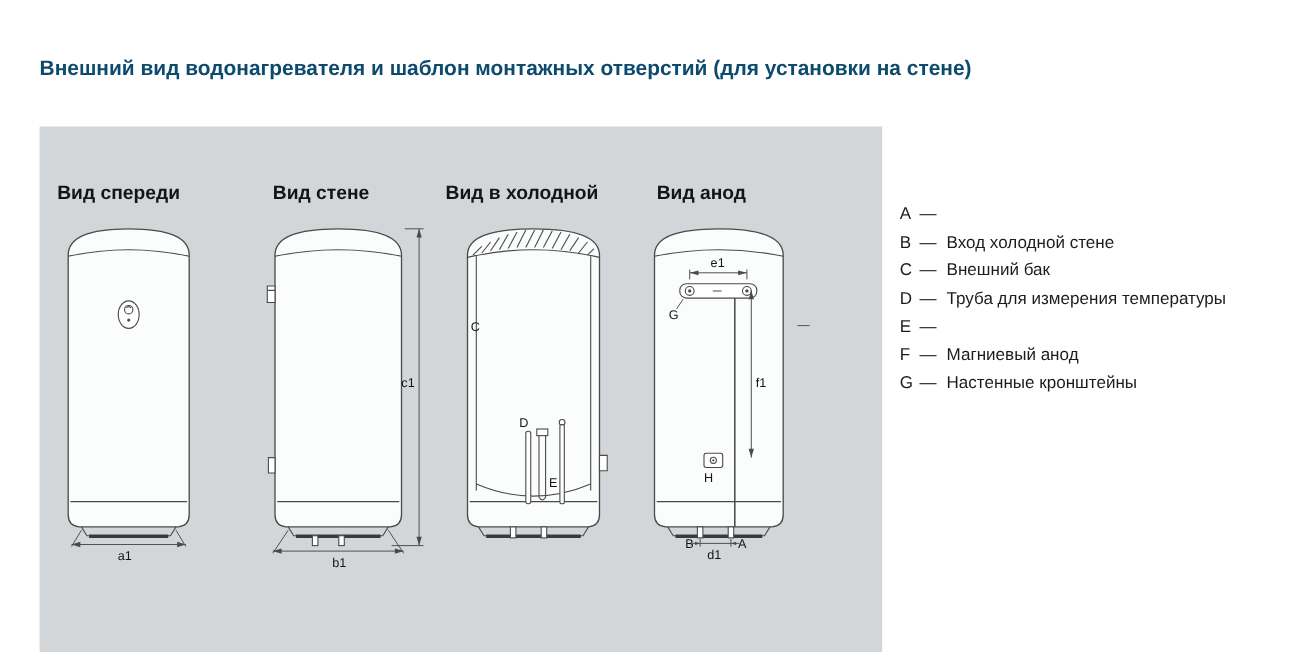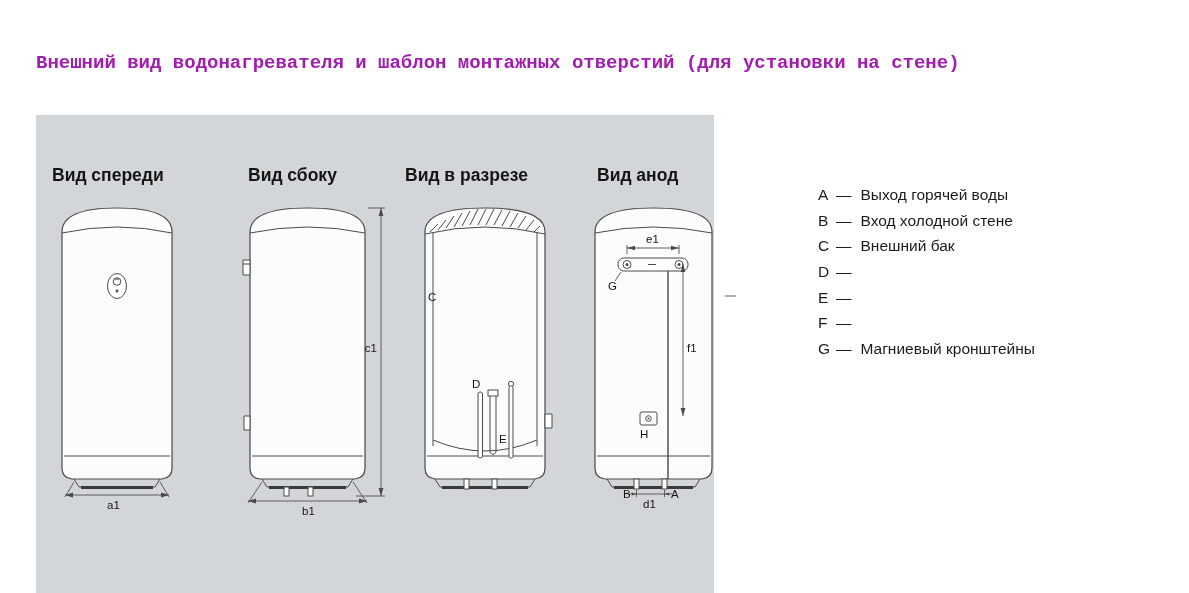--- a/index.html
+++ b/index.html
@@ -1,22 +1,22 @@
 <!DOCTYPE html>
 <html><head>
 <meta charset="utf-8">
 <style>
   * { margin:0; padding:0; box-sizing:border-box; }
   html,body { background:#fff; }
   body { font-family:"Liberation Sans", sans-serif; }
   .screen { position:relative; width:1189px; height:593px; background:#ffffff; overflow:hidden; }
 
-  .page-title { position:absolute; left:36px; top:52px; font-size:19px; font-weight:700; color:#a21caf; white-space:nowrap;font-family:Liberation Mono, monospace; }
-
-  .panel { position:absolute; left:36px; top:115px; width:678px; height:478px; background:#d3d6d8; }
+  .page-title { position:absolute; left:36px; top:52px; font-size:19px; font-weight:700; color:#0c4a6e; white-space:nowrap; }
+
+  .panel { position:absolute; left:36px; top:115px; width:766px; height:478px; background:#d3d6d8; }
 
   .view-heading { position:absolute; top:50px; font-size:17.5px; font-weight:700; color:#141414; white-space:nowrap; }
 
   .drawing { position:absolute; top:85px; }
   .drawing text { font-family:"Liberation Sans", sans-serif; font-size:11.5px; fill:#141414; }
   .tank { fill:#fbfcfc; stroke:#4a4a4a; stroke-width:1.2; }
   .ln   { fill:none; stroke:#4a4a4a; stroke-width:1; }
   .wht  { fill:#ffffff; stroke:#4a4a4a; stroke-width:1; }
   .dim  { fill:none; stroke:#4f4f4f; stroke-width:0.9; }
   .arw  { fill:#4a4a4a; }
@@ -29,22 +29,22 @@
 </head>
 <body>
 
 <div class="screen">
 
   <div class="page-title">Внешний вид водонагревателя и шаблон монтажных отверстий (для установки на стене)</div>
 
   <div class="panel">
 
     <div class="view-heading" style="left:16px">Вид спереди</div>
-    <div class="view-heading" style="left:212px">Вид сбоку</div>
-    <div class="view-heading" style="left:369px">Вид в разрезе</div>
+    <div class="view-heading" style="left:212px">Вид стене</div>
+    <div class="view-heading" style="left:369px">Вид в холодной</div>
     <div class="view-heading" style="left:561px">Вид анод</div>
 
     <svg class="drawing" style="left:16px" width="150" height="320" viewBox="0 0 150 320">
       <g>
         <path class="tank" d="M10 32 Q10 8 65 8 Q120 8 120 32 L120 268 Q120 278 110 279 L20 279 Q10 278 10 268 Z"></path>
         <path class="ln" d="M10 33 Q65 21 120 33"></path>
         <line class="ln" x1="12" y1="256" x2="118" y2="256"></line>
         <path class="ln" d="M22 279 L27 287 L103 287 L108 279"></path>
         <line x1="29" y1="287.5" x2="101" y2="287.5" stroke="#3a3a3a" stroke-width="3"></line>
       </g>
@@ -206,44 +206,45 @@
       <text x="41" y="298">B</text>
       <text x="89" y="298">A</text>
     </svg>
 
   </div>
 
   <div class="legend">
     <div class="legend-row">
       <span class="legend-key">A</span>
       <span class="legend-sep">—</span>
-      <span class="legend-text">Выход горячей воды</span>
     </div>
     <div class="legend-row">
       <span class="legend-key">B</span>
       <span class="legend-sep">—</span>
       <span class="legend-text">Вход холодной стене</span>
     </div>
     <div class="legend-row">
       <span class="legend-key">C</span>
       <span class="legend-sep">—</span>
       <span class="legend-text">Внешний бак</span>
     </div>
     <div class="legend-row">
       <span class="legend-key">D</span>
       <span class="legend-sep">—</span>
+      <span class="legend-text">Труба для измерения температуры</span>
     </div>
     <div class="legend-row">
       <span class="legend-key">E</span>
       <span class="legend-sep">—</span>
     </div>
     <div class="legend-row">
       <span class="legend-key">F</span>
       <span class="legend-sep">—</span>
+      <span class="legend-text">Магниевый анод</span>
     </div>
     <div class="legend-row">
       <span class="legend-key">G</span>
       <span class="legend-sep">—</span>
-      <span class="legend-text">Магниевый кронштейны</span>
+      <span class="legend-text">Настенные кронштейны</span>
     </div>
   </div>
 
 </div>
 
 </body></html>

